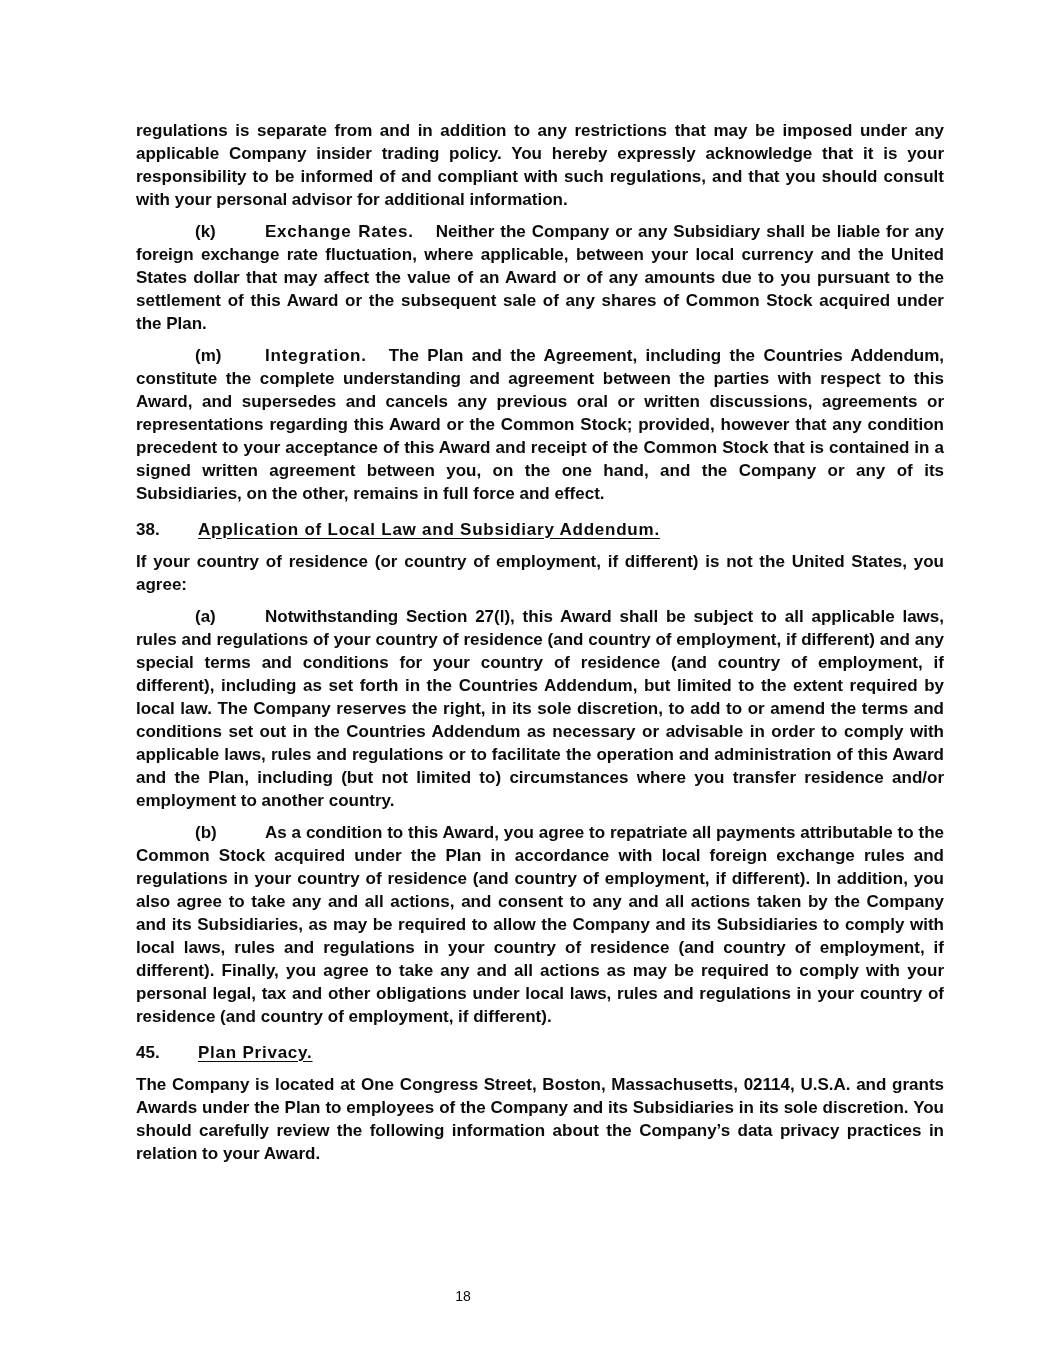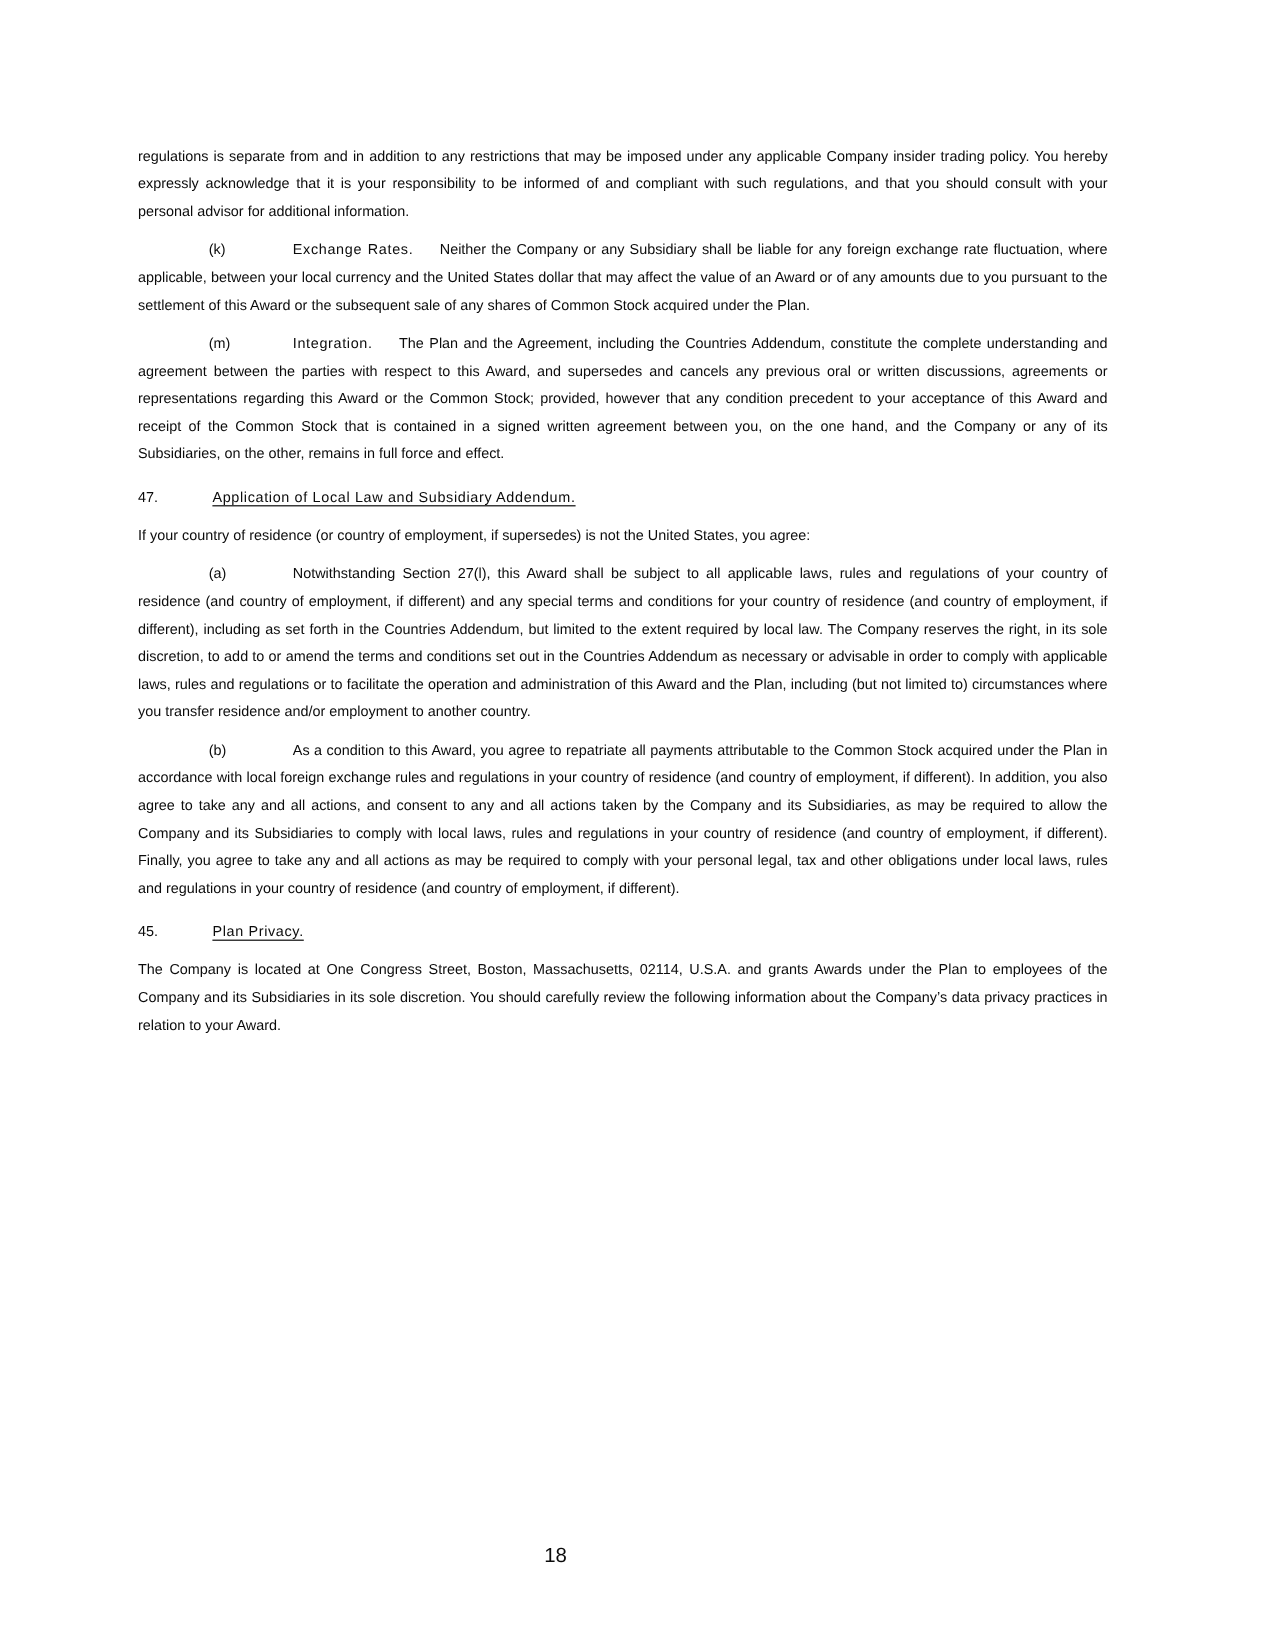--- a/index.html
+++ b/index.html
@@ -6,25 +6,26 @@
   body {
     width: 1055px; height: 1365px;
     background: #ffffff;
     position: relative;
     font-family: "Liberation Sans", sans-serif;
     color: #0b0b0b;
     -webkit-font-smoothing: antialiased;
   }
   .content {
     position: absolute;
-    left: 115px; top: 119px;
+    left: 136px; top: 119px;
     width: 808px;
-    font-size: 12px;
+    font-size: 17px;
     line-height: 23px;
     text-align: justify;
+    font-weight: bold;
   }
   p { margin: 0 0 9px 0; }
   p.sub { text-indent: 59px; }
   .plabel {
     display: inline-block;
     min-width: 70px;
     text-indent: 0;
   }
   .hnum {
     display: inline-block;
@@ -42,45 +43,45 @@
   .htitle {
     letter-spacing: 0.045em;
     text-decoration: underline;
     text-underline-offset: 3px;
   }
   .page-number {
     position: absolute;
     top: 1285px; left: 0;
     width: 926px;
     text-align: center;
-    font-size: 17px;
+    font-size: 14px;
     line-height: 23px;
   }
 </style>
 </head>
 <body>
 
 <div class="content">
 
   <p>regulations is separate from and in addition to any restrictions that may be imposed under any applicable Company insider trading policy. You hereby expressly acknowledge that it is your responsibility to be informed of and compliant with such regulations, and that you should consult with your personal advisor for additional information.</p>
 
   <p class="sub">
     <span class="plabel">(k)</span><span class="pheading">Exchange Rates.</span><span>Neither the Company or any Subsidiary shall be liable for any foreign exchange rate fluctuation, where applicable, between your local currency and the United States dollar that may affect the value of an Award or of any amounts due to you pursuant to the settlement of this Award or the subsequent sale of any shares of Common Stock acquired under the Plan.</span>
   </p>
 
 
   <p class="sub">
     <span class="plabel">(m)</span><span class="pheading">Integration.</span><span>The Plan and the Agreement, including the Countries Addendum, constitute the complete understanding and agreement between the parties with respect to this Award, and supersedes and cancels any previous oral or written discussions, agreements or representations regarding this Award or the Common Stock; provided, however that any condition precedent to your acceptance of this Award and receipt of the Common Stock that is contained in a signed written agreement between you, on the one hand, and the Company or any of its Subsidiaries, on the other, remains in full force and effect.</span>
   </p>
 
   <p class="heading">
-    <span class="hnum">47.</span><span class="htitle">Application of Local Law and Subsidiary Addendum.</span>
+    <span class="hnum">38.</span><span class="htitle">Application of Local Law and Subsidiary Addendum.</span>
   </p>
 
-  <p>If your country of residence (or country of employment, if supersedes) is not the United States, you agree:</p>
+  <p>If your country of residence (or country of employment, if different) is not the United States, you agree:</p>
 
   <p class="sub">
     <span class="plabel">(a)</span><span>Notwithstanding Section 27(l), this Award shall be subject to all applicable laws, rules and regulations of your country of residence (and country of employment, if different) and any special terms and conditions for your country of residence (and country of employment, if different), including as set forth in the Countries Addendum, but limited to the extent required by local law. The Company reserves the right, in its sole discretion, to add to or amend the terms and conditions set out in the Countries Addendum as necessary or advisable in order to comply with applicable laws, rules and regulations or to facilitate the operation and administration of this Award and the Plan, including (but not limited to) circumstances where you transfer residence and/or employment to another country.</span>
   </p>
 
   <p class="sub">
     <span class="plabel">(b)</span><span>As a condition to this Award, you agree to repatriate all payments attributable to the Common Stock acquired under the Plan in accordance with local foreign exchange rules and regulations in your country of residence (and country of employment, if different). In addition, you also agree to take any and all actions, and consent to any and all actions taken by the Company and its Subsidiaries, as may be required to allow the Company and its Subsidiaries to comply with local laws, rules and regulations in your country of residence (and country of employment, if different). Finally, you agree to take any and all actions as may be required to comply with your personal legal, tax and other obligations under local laws, rules and regulations in your country of residence (and country of employment, if different).</span>
   </p>
 
   <p class="heading">

